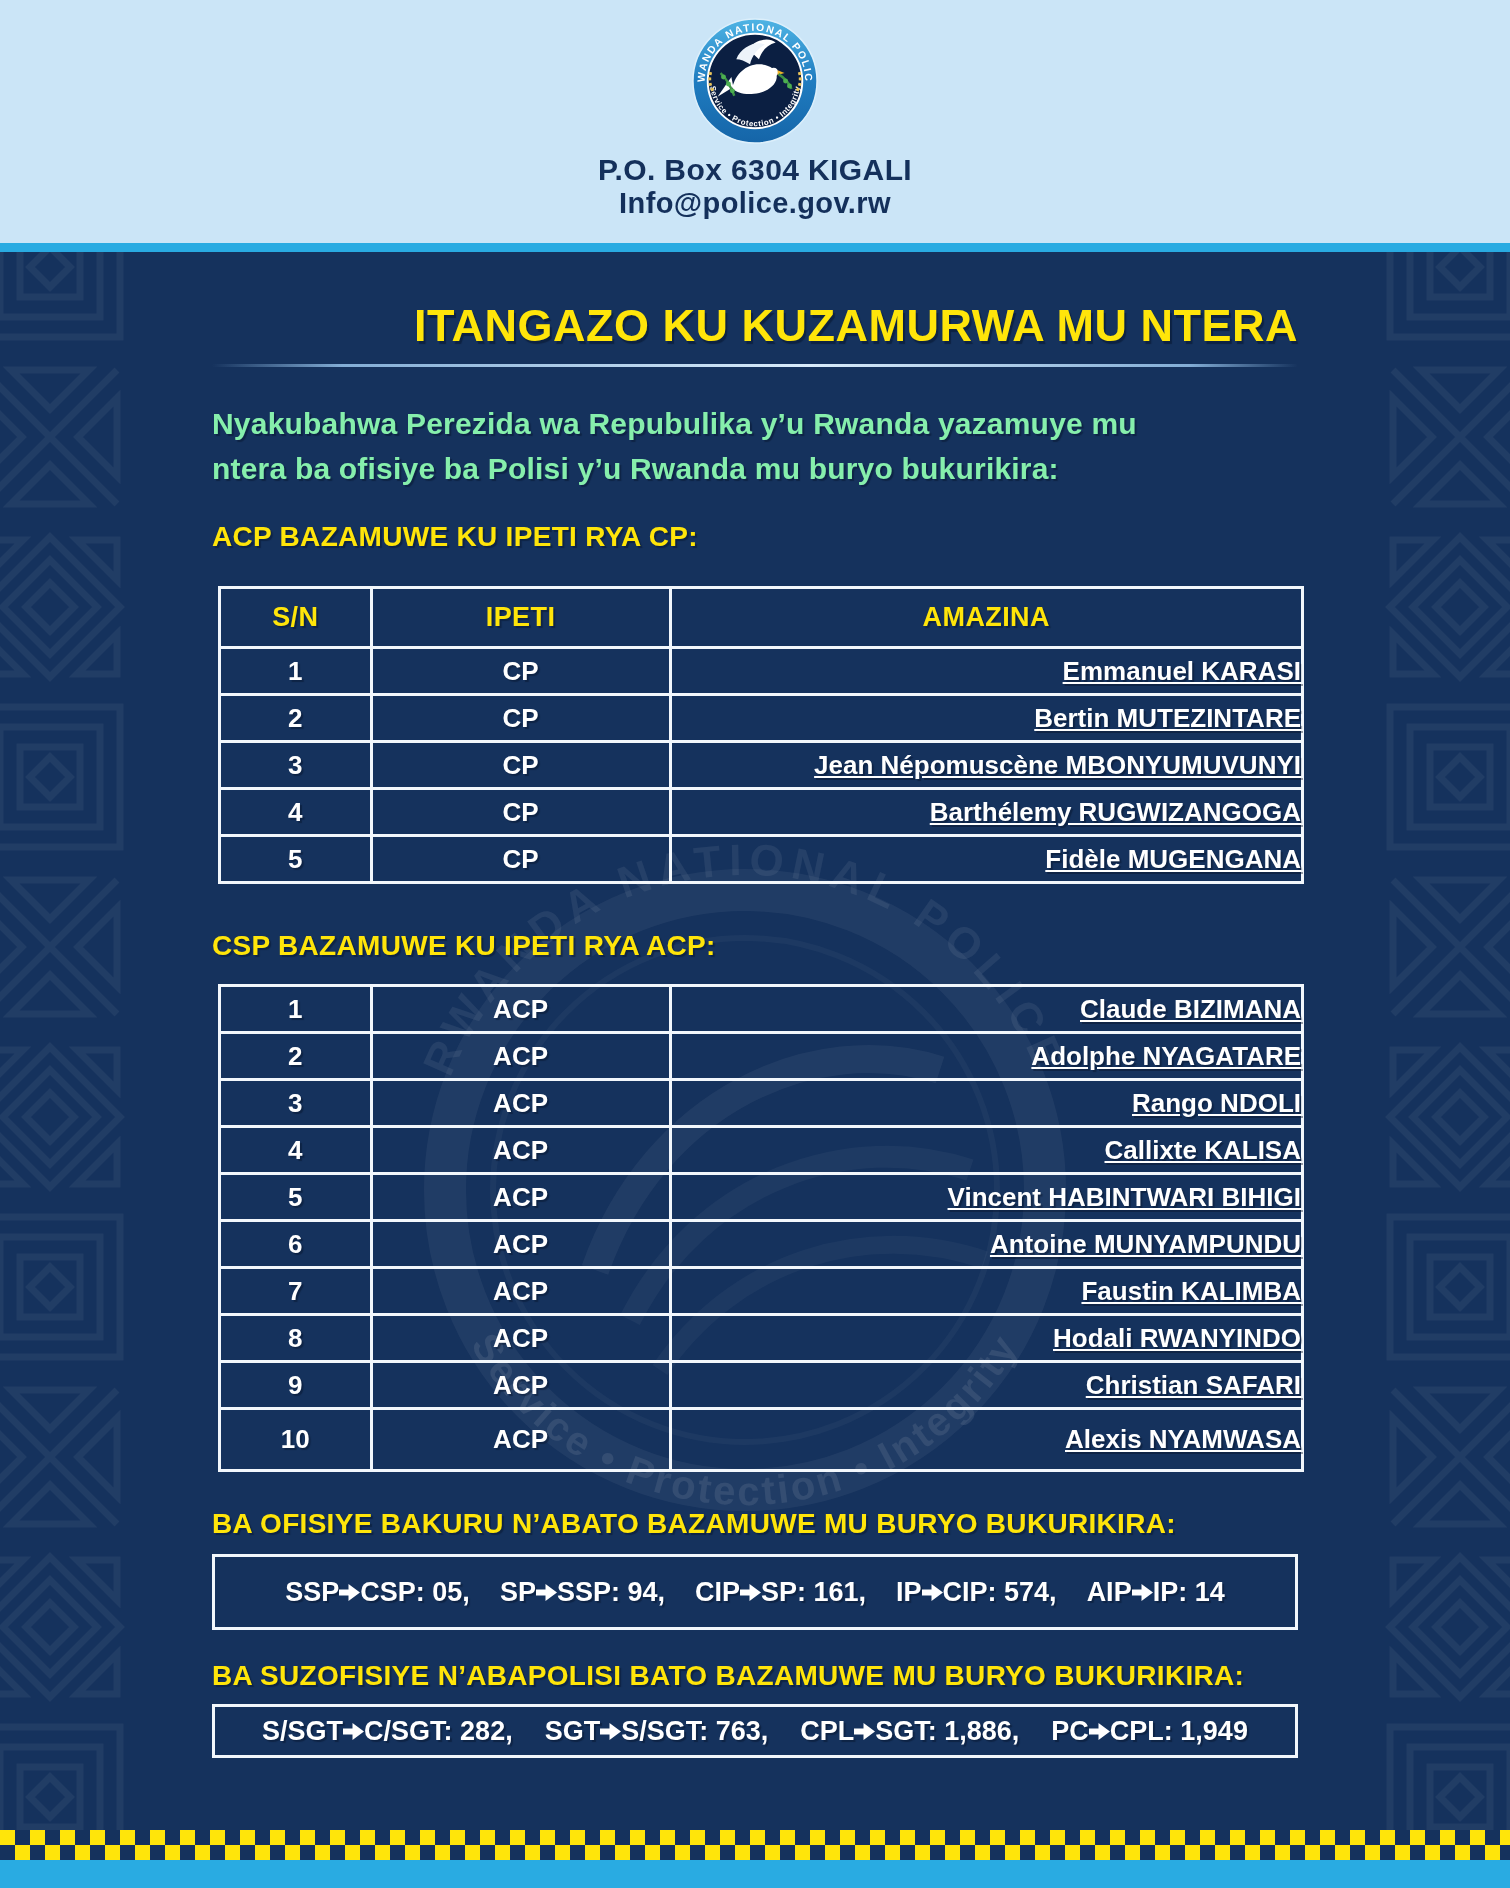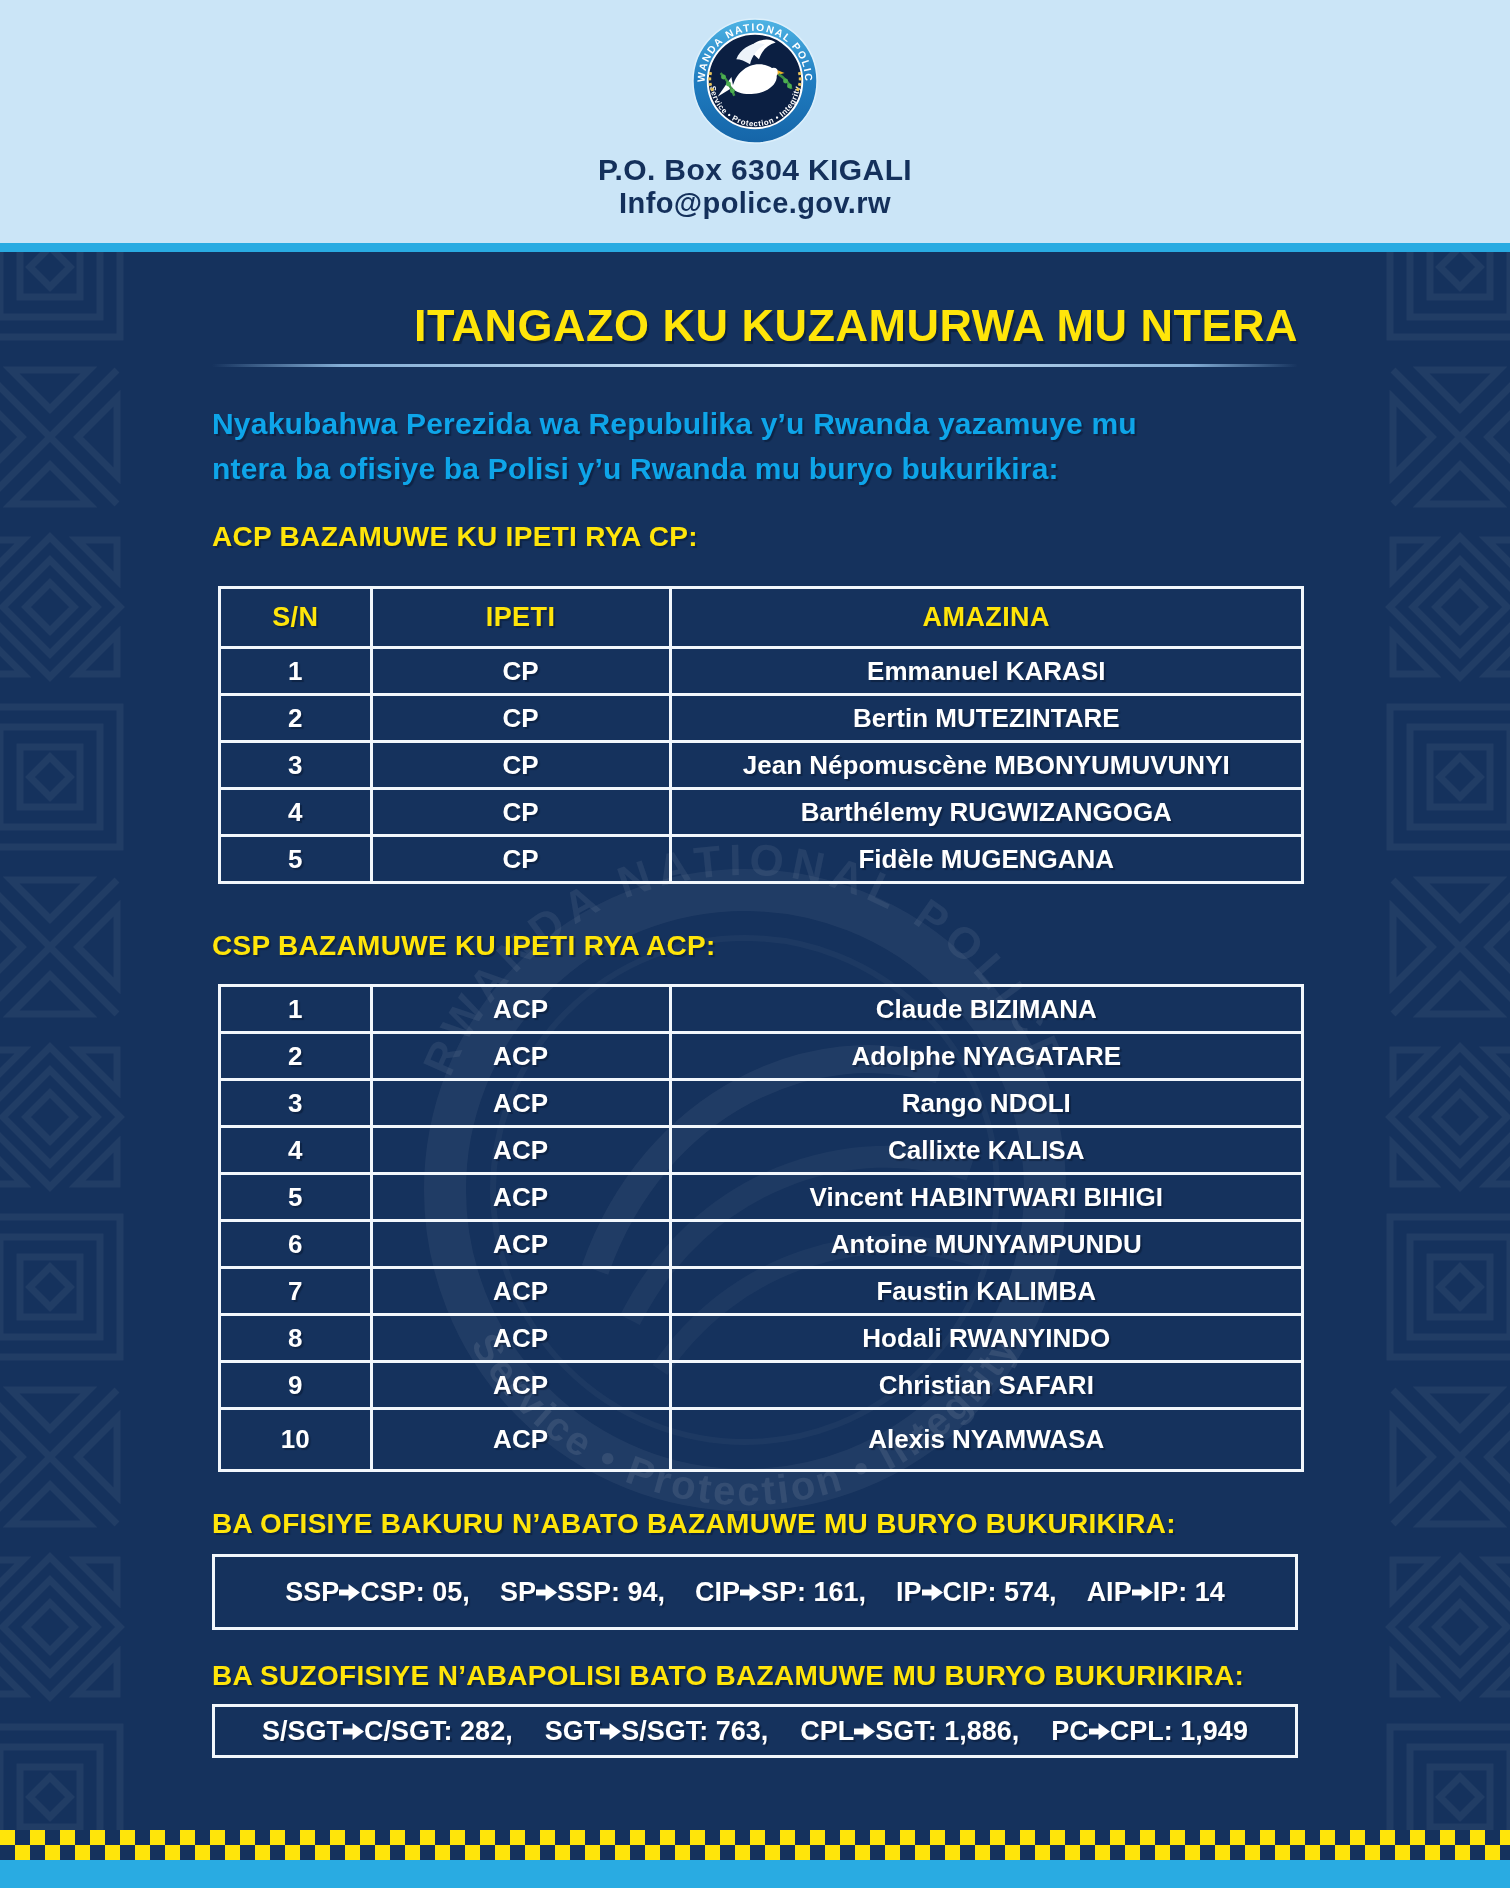--- a/index.html
+++ b/index.html
@@ -35,21 +35,21 @@
     padding-top:50px;font-size:45px;font-weight:800;color:var(--yellow);
     text-align:right;letter-spacing:.5px;line-height:1.05;
     text-shadow:2px 3px 1px rgba(5,15,35,.45);
   }
   .title-divider{
     height:3px;margin-top:15px;border-radius:2px;
     background:linear-gradient(90deg,rgba(125,175,225,0) 0%,rgba(150,195,235,.85) 12%,
       #D9ECFB 55%,rgba(150,195,235,.85) 90%,rgba(125,175,225,0) 100%);
   }
   .intro{
-    margin-top:34px;max-width:1000px;font-size:30px;font-weight:700;color:#0ea5e9;
+    margin-top:34px;max-width:1000px;font-size:30px;font-weight:700;color:#86efac;
     line-height:1.5;letter-spacing:.2px;text-shadow:2px 2px 1px rgba(5,15,35,.4);
   }
   h2.sec{
     font-size:28px;font-weight:800;color:var(--yellow);letter-spacing:.3px;
     text-shadow:2px 2px 1px rgba(5,15,35,.4);
   }
   .mt-s1{margin-top:30px;}
   .mt-s2{margin-top:46px;}
   .mt-s3{margin-top:36px;}
   .mt-s4{margin-top:30px;}
@@ -59,21 +59,21 @@
   .t2{margin-top:22px;}
   th,td{border:3px solid var(--border-white);}
   th{
     height:60px;font-size:27px;font-weight:800;color:var(--yellow);
     text-align:center;letter-spacing:.4px;text-shadow:2px 2px 1px rgba(5,15,35,.4);
   }
   td{
     height:47px;font-size:26px;font-weight:700;color:#fff;text-align:center;
     text-shadow:2px 2px 1px rgba(5,15,35,.4);
   }
-  td.name{text-align:center;}
+  td.name{text-align:right;text-decoration:underline;}
   .t2 tr:last-child td{height:62px;}
   col.c-sn{width:14%;}
   col.c-rank{width:27.6%;}
   col.c-name{width:58.4%;}
   
   .stat-box{
     border:3px solid var(--border-white);display:flex;align-items:center;
     justify-content:center;gap:30px;color:#fff;font-size:27px;font-weight:600;
     text-shadow:2px 2px 1px rgba(5,15,35,.4);
   }

